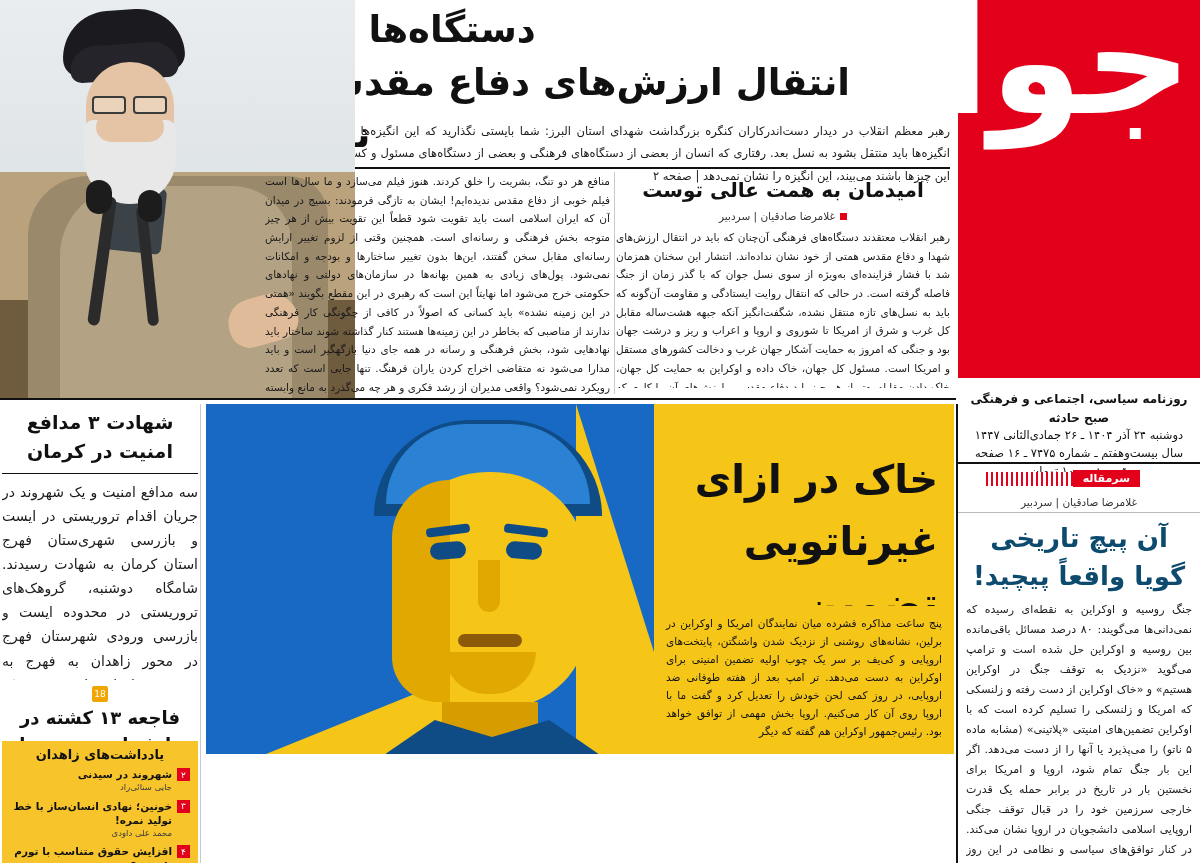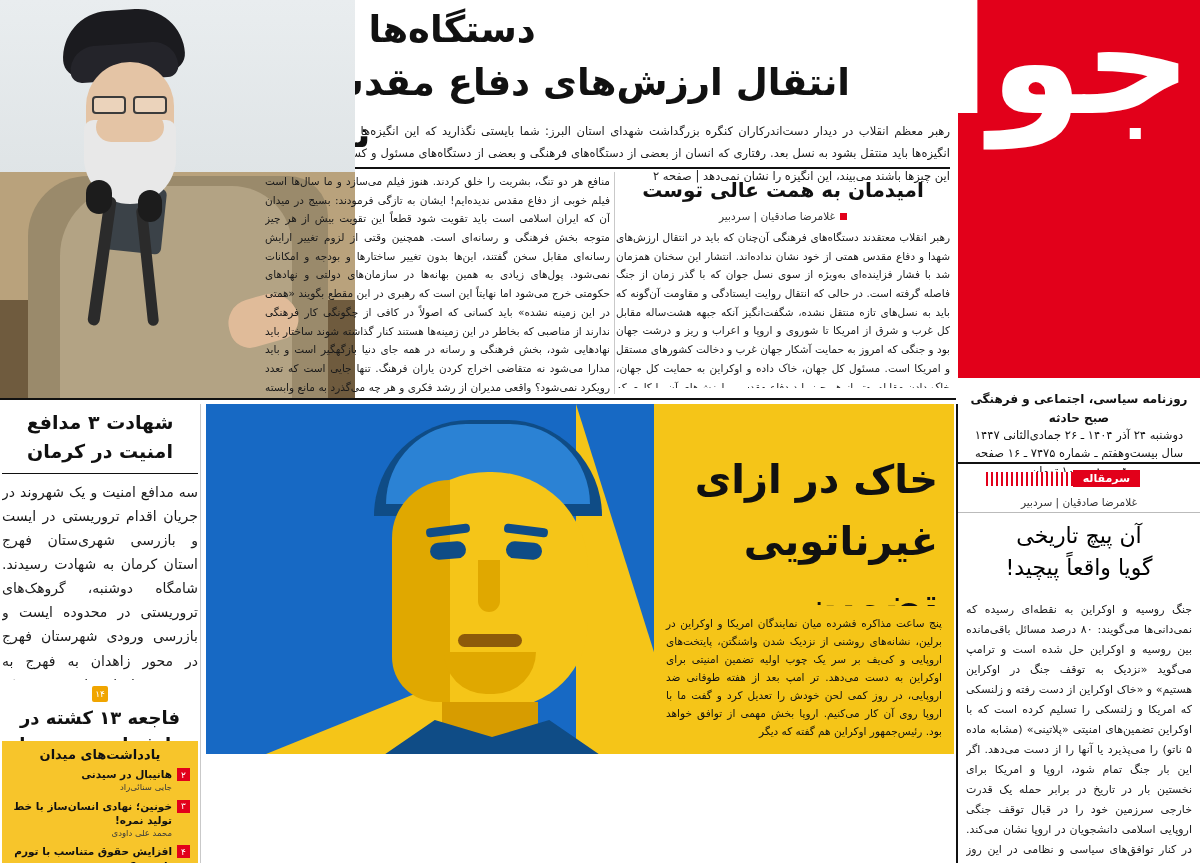--- a/index.html
+++ b/index.html
@@ -53,22 +53,22 @@
     border-top:3px solid #111; border-left:3px solid #111;
   }
 
   .r-byline {
     position:absolute; top:496px; right:0; width:242px;
     text-align:center; font-size:10.5px; color:#333;
     border-bottom:1px solid #bbb; padding-bottom:4px;
   }
   .r-title {
     position:absolute; top:520px; right:6px; width:230px;
-    text-align:center; font-weight:normal; font-size:22px; line-height:1.45;
-    color:#000000;
+    text-align:center; font-weight:bold; font-size:26px; line-height:1.45;
+    color:#0c4a6e;
   }
   .r-body {
     position:absolute; top:600px; right:8px; width:226px; height:260px;
     font-size:11px; line-height:1.82; text-align:justify; color:#1a1a1a;
     overflow:hidden;
   }
 
   
   .top-head {
     position:absolute; top:4px; right:248px; width:690px;
@@ -286,30 +286,30 @@
   </div>
 
   <div class="hr-main"></div>
   <div class="vline"></div>
   <div class="vline2"></div>
 
   <div class="lcol">
     <div class="title">شهادت ۳ مدافع امنیت در کرمان</div>
     <div class="rule"></div>
     <div class="body" style="height:200px">سه مدافع امنیت و یک شهروند در جریان اقدام تروریستی در ایست و بازرسی شهری‌ستان فهرج استان کرمان به شهادت رسیدند. شامگاه دوشنبه، گروهک‌های تروریستی در محدوده ایست و بازرسی ورودی شهرستان فهرج در محور زاهدان به فهرج به سمت مدافعان امنیت و یک شهروند که در جریان آن سه نفر از مدافعان امنیت و یک شهروند به شهادت رسیدند. استوار سعید هادی‌پور یکی از شهدای حادثه بود. تحقیقات مدافعان امنیت برای شناسایی و بازداشت عاملان حادثه جریان دارد.</div>
-    <div class="badge">۱۴</div>
+    <div class="badge">18</div>
     <div class="title2">فاجعه ۱۳ کشته در تصادف اتوبوس تهران ـ اصفهان</div>
     <div class="rule"></div>
     <div class="body" style="height:52px">بر خورد مرگبار یک دستگاه اتوبوس اسکانیا با گاردریل میانی آزادراه تهران و ورود آن به لاین مخالف به فاجعه‌ای خونین انجامید.</div>
 
     <div class="yellow-box">
-      <div class="yb-title">یادداشت‌های میدان</div>
+      <div class="yb-title">یادداشت‌های زاهدان</div>
       <div class="yb-item">
         <div class="num">۲</div>
-        <div class="txt"><span>هانیبال در سیدنی</span><span class="sub">جایی سنائی‌راد</span></div>
+        <div class="txt"><span>شهروند در سیدنی</span><span class="sub">جایی سنائی‌راد</span></div>
       </div>
       <div class="yb-item">
         <div class="num">۳</div>
         <div class="txt"><span>خونین؛ نهادی انسان‌ساز با خط تولید نمره!</span><span class="sub">محمد علی داودی</span></div>
       </div>
       <div class="yb-item">
         <div class="num">۴</div>
         <div class="txt"><span>افزایش حقوق متناسب با تورم یا تورم؟</span></div>
       </div>
     </div>

